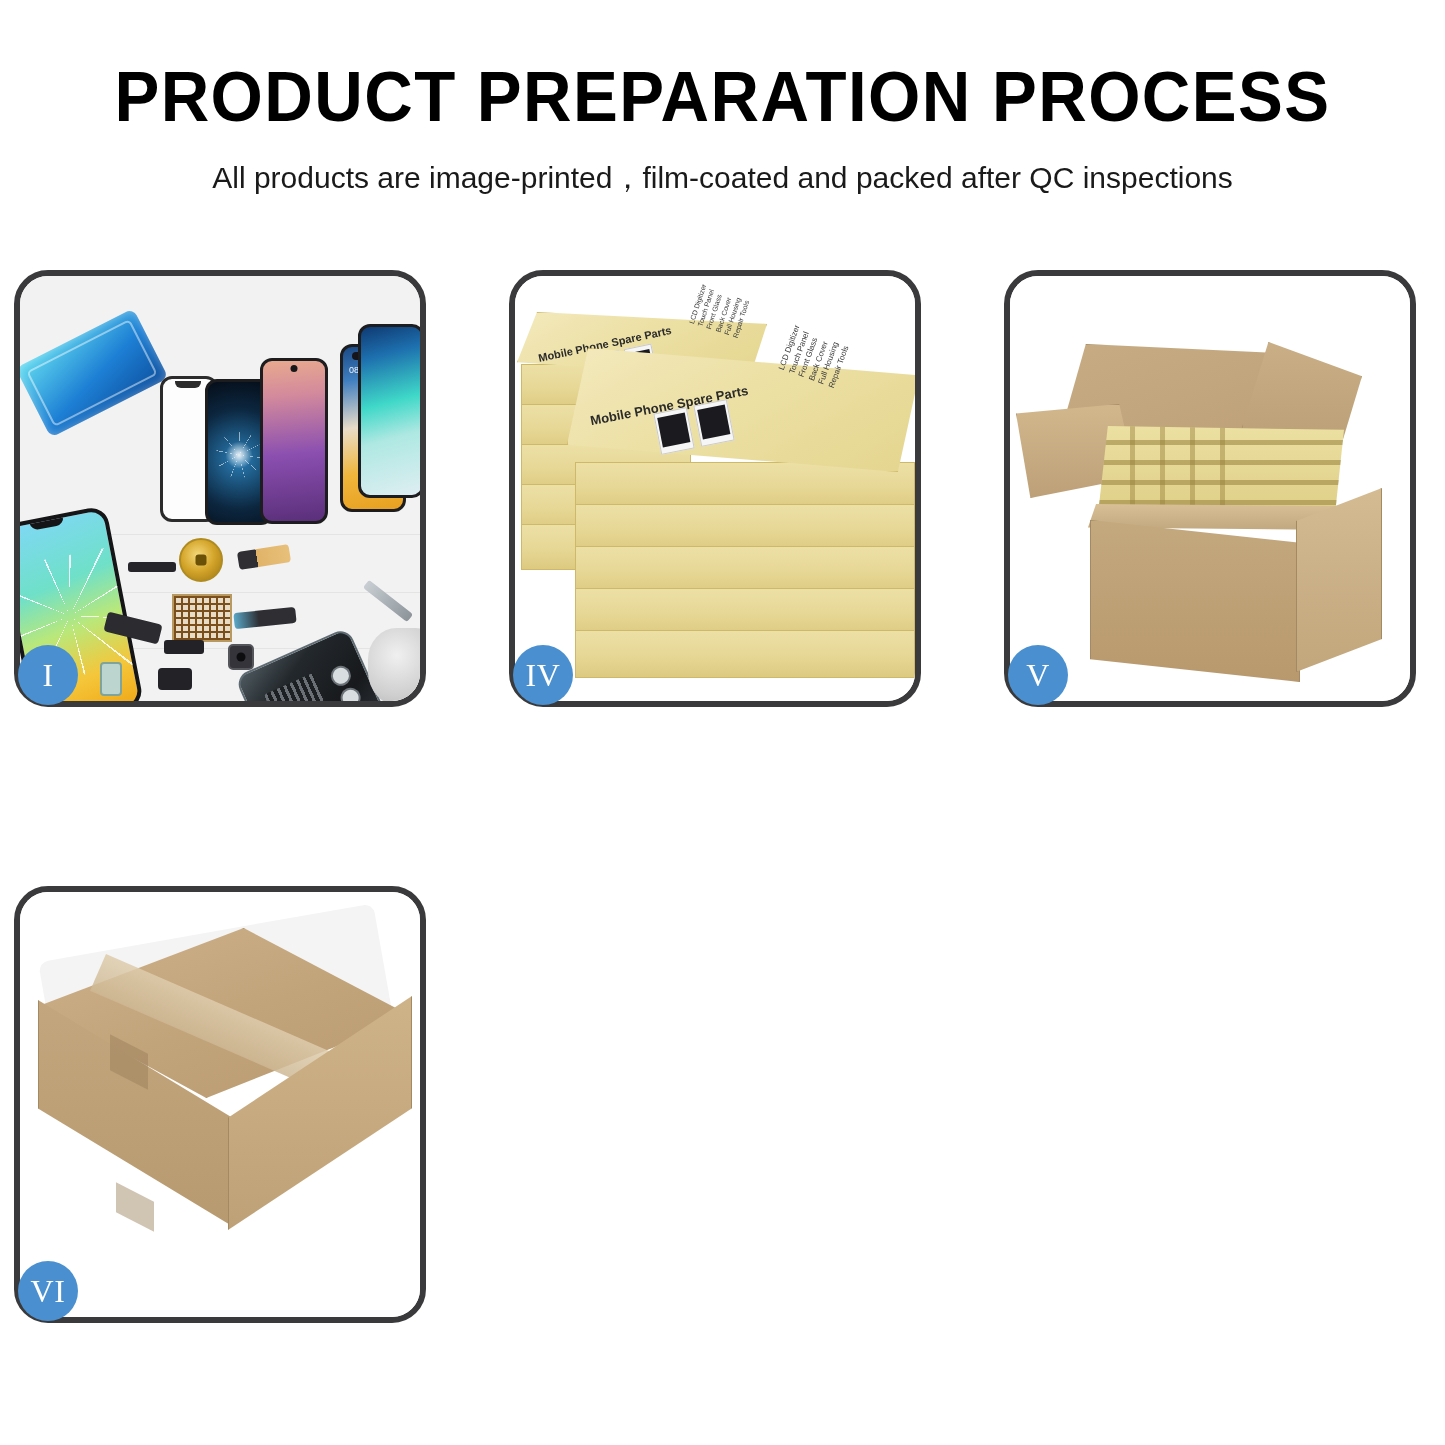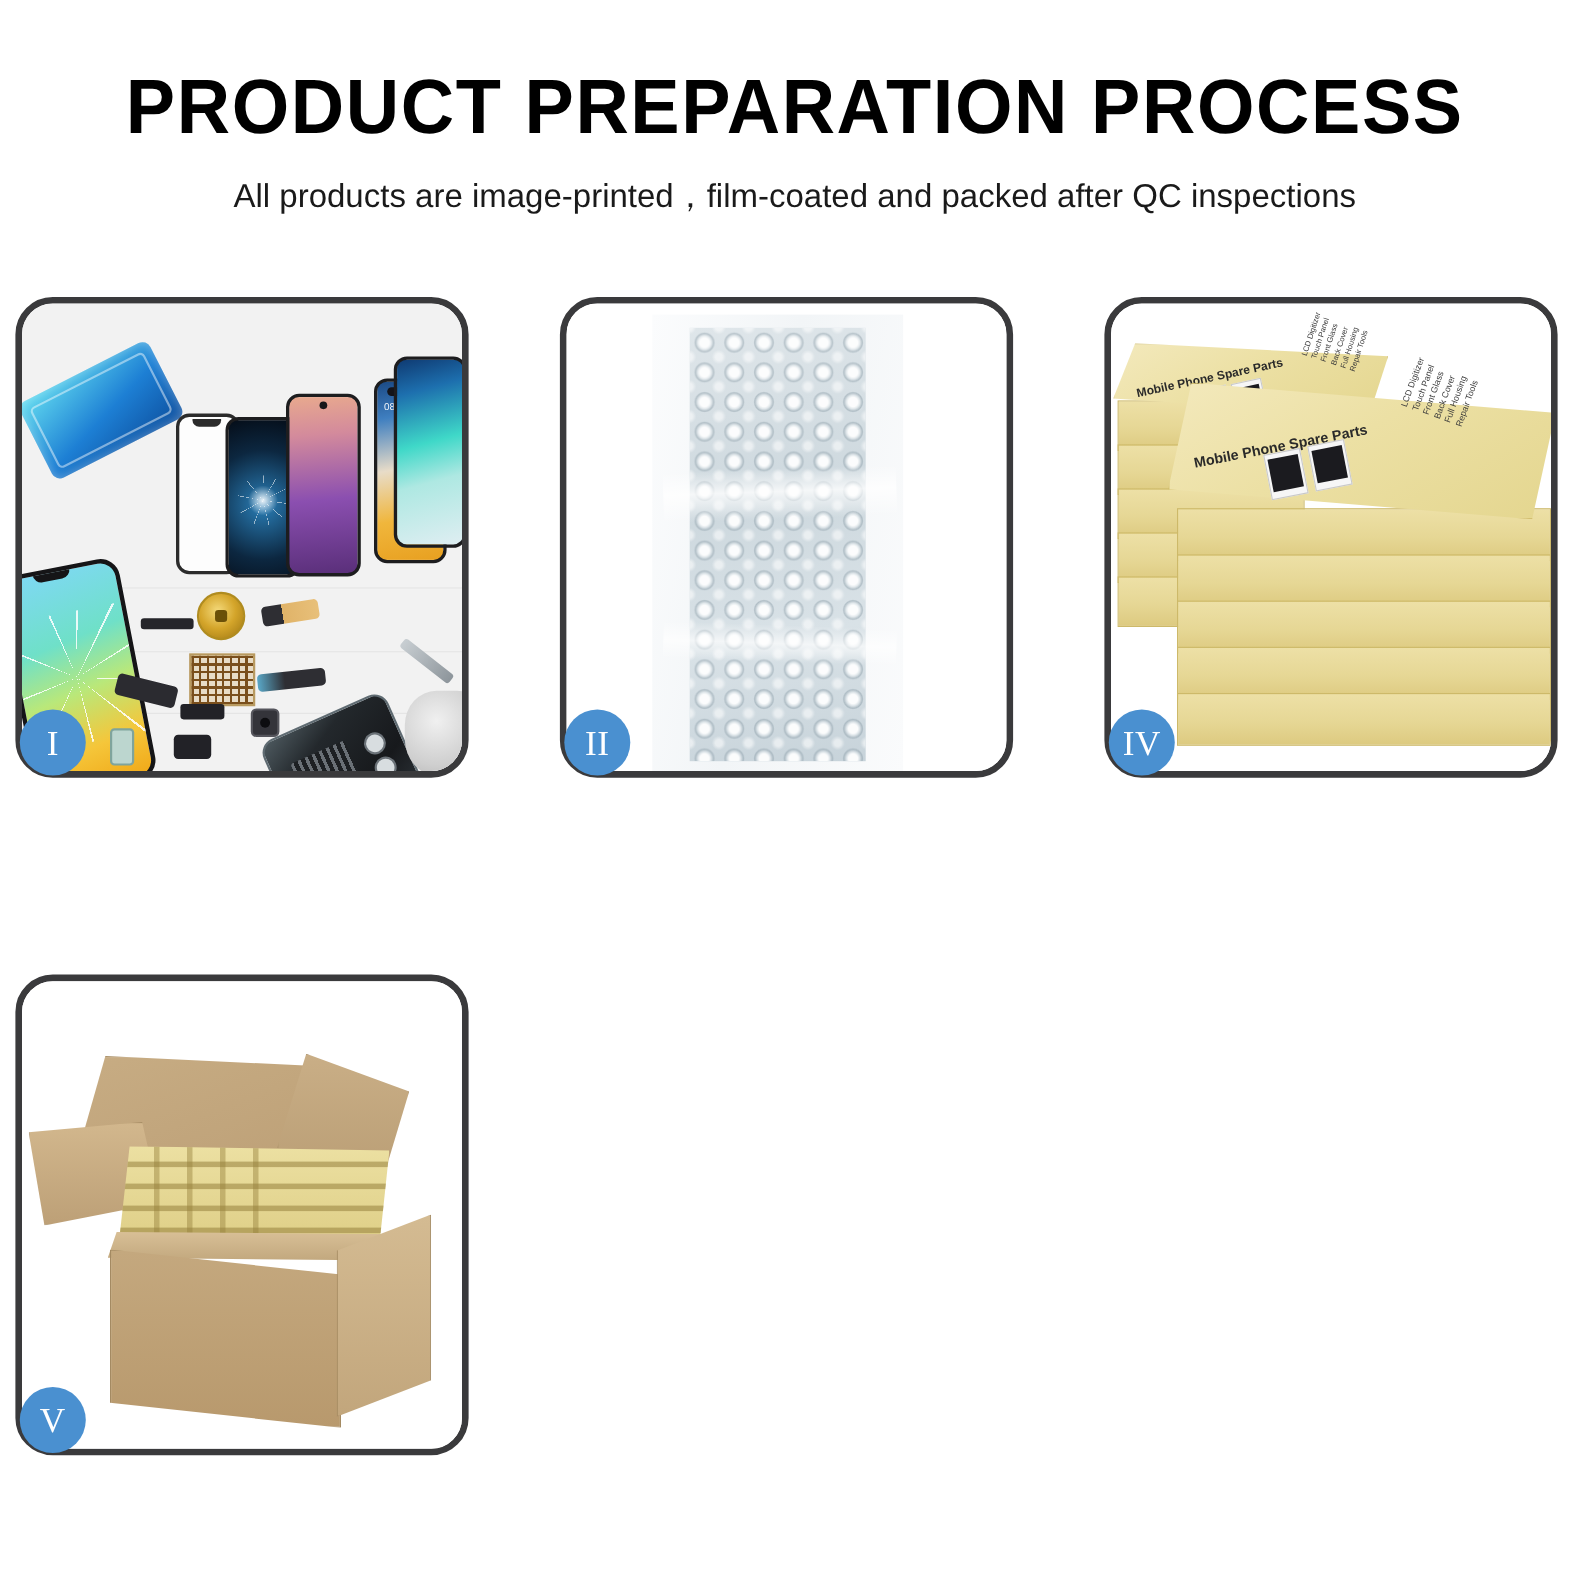--- a/index.html
+++ b/index.html
@@ -536,30 +536,20 @@
         <span class="lens"></span>
         <span class="lens2"></span>
       </div>
       <div class="part pt-tweezer"></div>
       <div class="part pt-hand"></div>
 
     </div>
     <div class="badge">I</div>
   </div>
 
-  <div class="panel">
-    <div class="panel-inner">
-      <div class="p2-bg"></div>
-      <div class="wrap-sheet"></div>
-      <div class="bubble-field"></div>
-      <div class="wrap-gloss"></div>
-      <div class="wrap-gloss2"></div>
-    </div>
-    <div class="badge">II</div>
-  </div>
 
 
   <div class="panel">
     <div class="panel-inner">
       <div class="p4-bg"></div>
       <div class="stack">
 
         <div class="sbox" style="left:6px;  top:88px;  width:168px; height:44px;"></div>
         <div class="sbox" style="left:6px;  top:128px; width:168px; height:44px;"></div>
         <div class="sbox" style="left:6px;  top:168px; width:168px; height:44px;"></div>
@@ -628,14 +618,27 @@
         <span class="slatv" style="left:92px"></span>
         <span class="slatv" style="left:122px"></span>
       </div>
       <div class="c-rim"></div>
       <div class="c-front"></div>
       <div class="c-side"></div>
     </div>
     <div class="badge">V</div>
   </div>
 
+  <div class="panel">
+    <div class="panel-inner">
+      <div class="p6-bg"></div>
+      <div class="s-shadow"></div>
+      <div class="s-top"></div>
+      <div class="s-tape"></div>
+      <div class="s-front"></div>
+      <div class="s-side"></div>
+      <div class="s-tab" style="left:90px; top:152px; width:38px; height:36px; transform:skewY(27deg);"></div>
+      <div class="s-tab" style="left:96px; top:300px; width:38px; height:30px; transform:skewY(27deg);"></div>
+    </div>
+    <div class="badge">VI</div>
+  </div>
 
 </div>
 
 </body></html>

